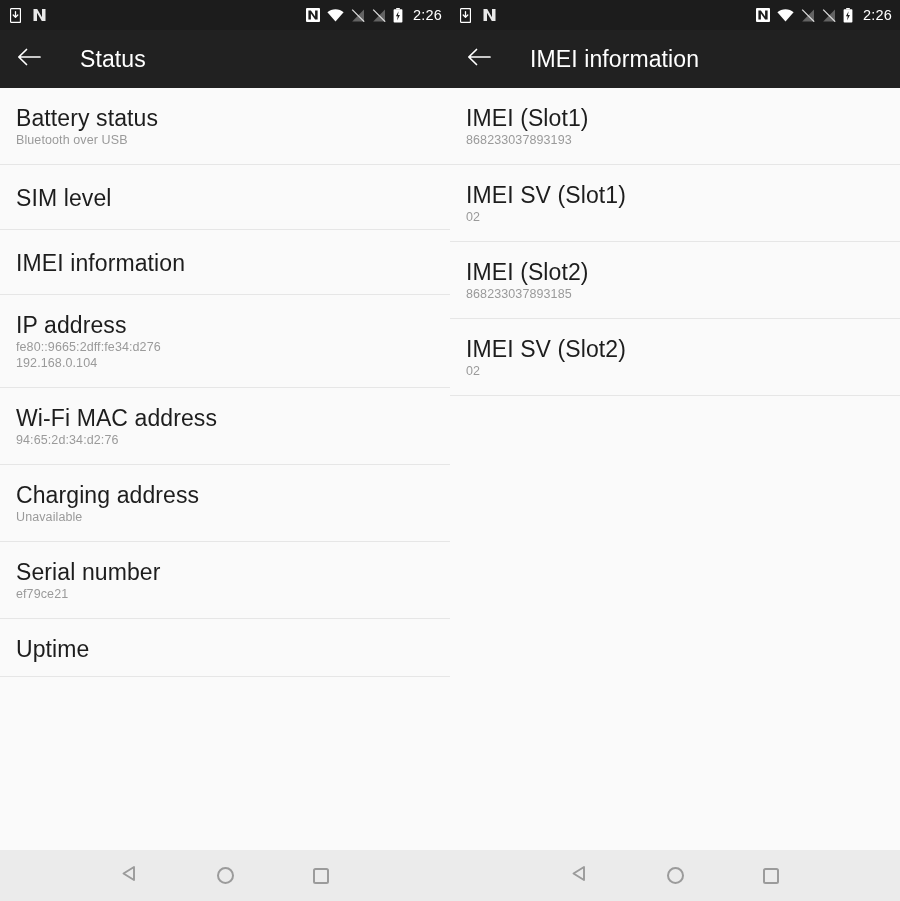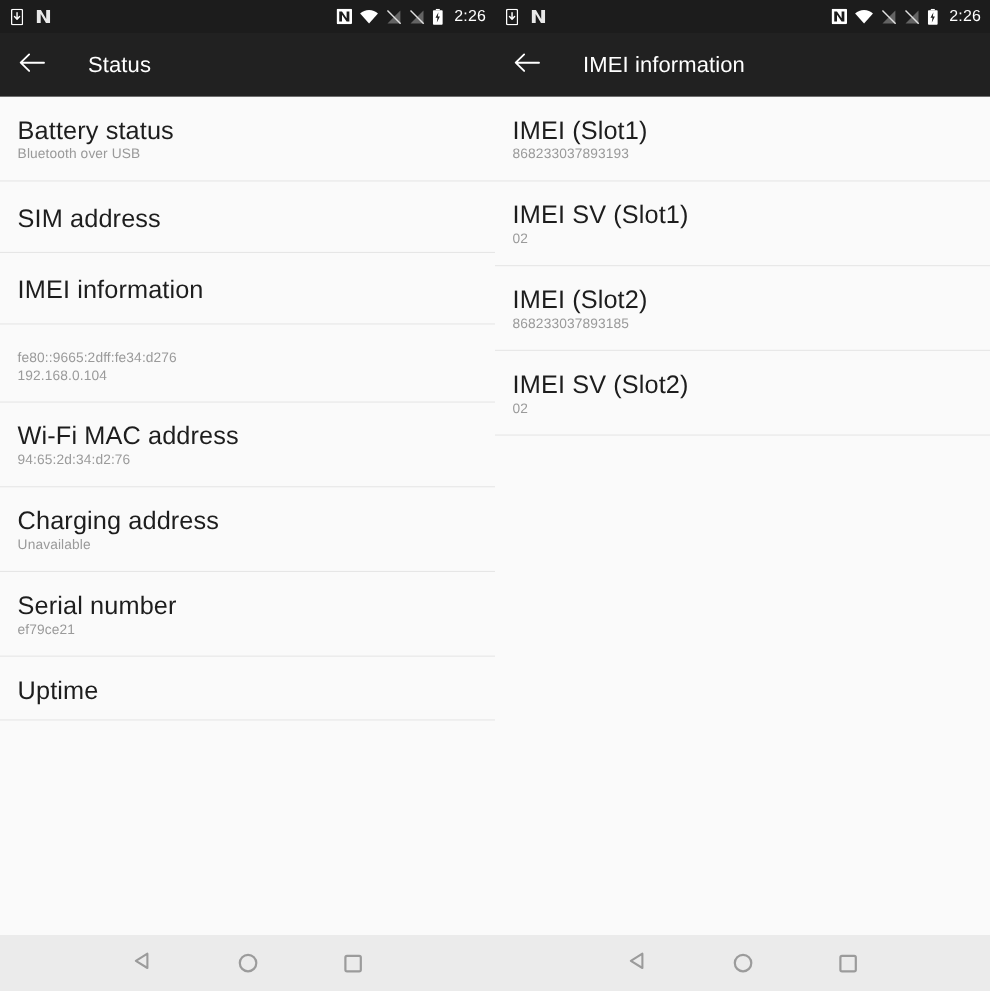--- a/index.html
+++ b/index.html
@@ -38,21 +38,21 @@
     height:58px; background:#212121;
     display:flex; align-items:center;
     flex:0 0 58px;
   }
   .back-btn {
     width:58px; height:58px;
     display:flex; align-items:center; justify-content:center;
     cursor:pointer;
   }
   .ab-title {
-    color:#ffffff; font-size:20px; font-weight:400;
+    color:#ffffff; font-size:23px; font-weight:400;
     letter-spacing:0.1px;
     margin-left:22px;
   }
 
   
   .list {
     flex:1 1 auto;
     background:#fafafa;
     overflow:hidden;
   }
@@ -177,28 +177,29 @@
 
       <div class="row">
         <div class="row-title">Battery status</div>
         <div class="row-sub">
           <span class="sub-line">Bluetooth over USB</span>
         </div>
       </div>
 
 
       <div class="row no-sub">
-        <div class="row-title">SIM address</div>
+        <div class="row-title">SIM level</div>
       </div>
 
       <div class="row no-sub">
         <div class="row-title">IMEI information</div>
       </div>
 
       <div class="row">
+        <div class="row-title">IP address</div>
         <div class="row-sub">
           <span class="sub-line">fe80::9665:2dff:fe34:d276</span>
           <span class="sub-line">192.168.0.104</span>
         </div>
       </div>
 
       <div class="row">
         <div class="row-title">Wi-Fi MAC address</div>
         <div class="row-sub">
           <span class="sub-line">94:65:2d:34:d2:76</span>

